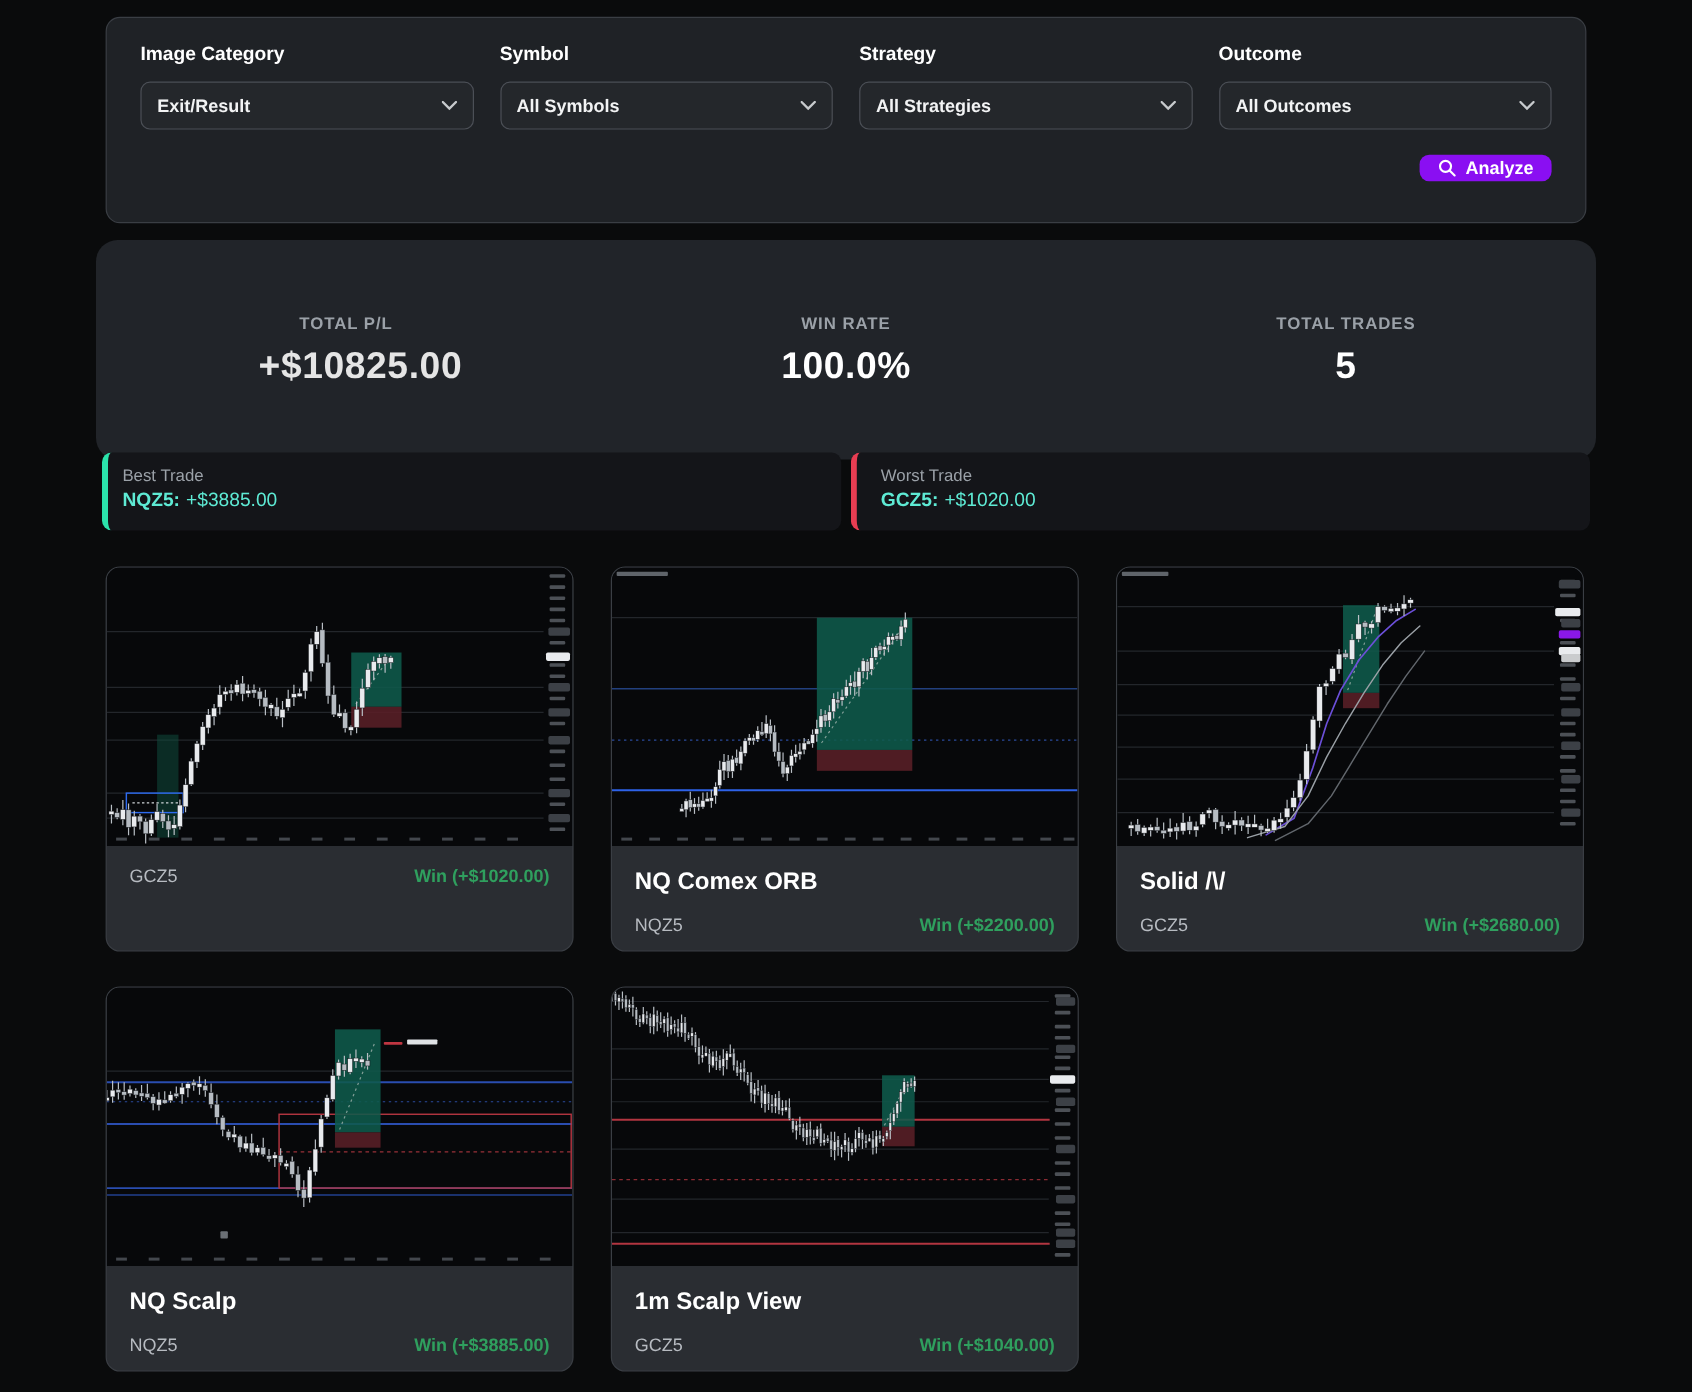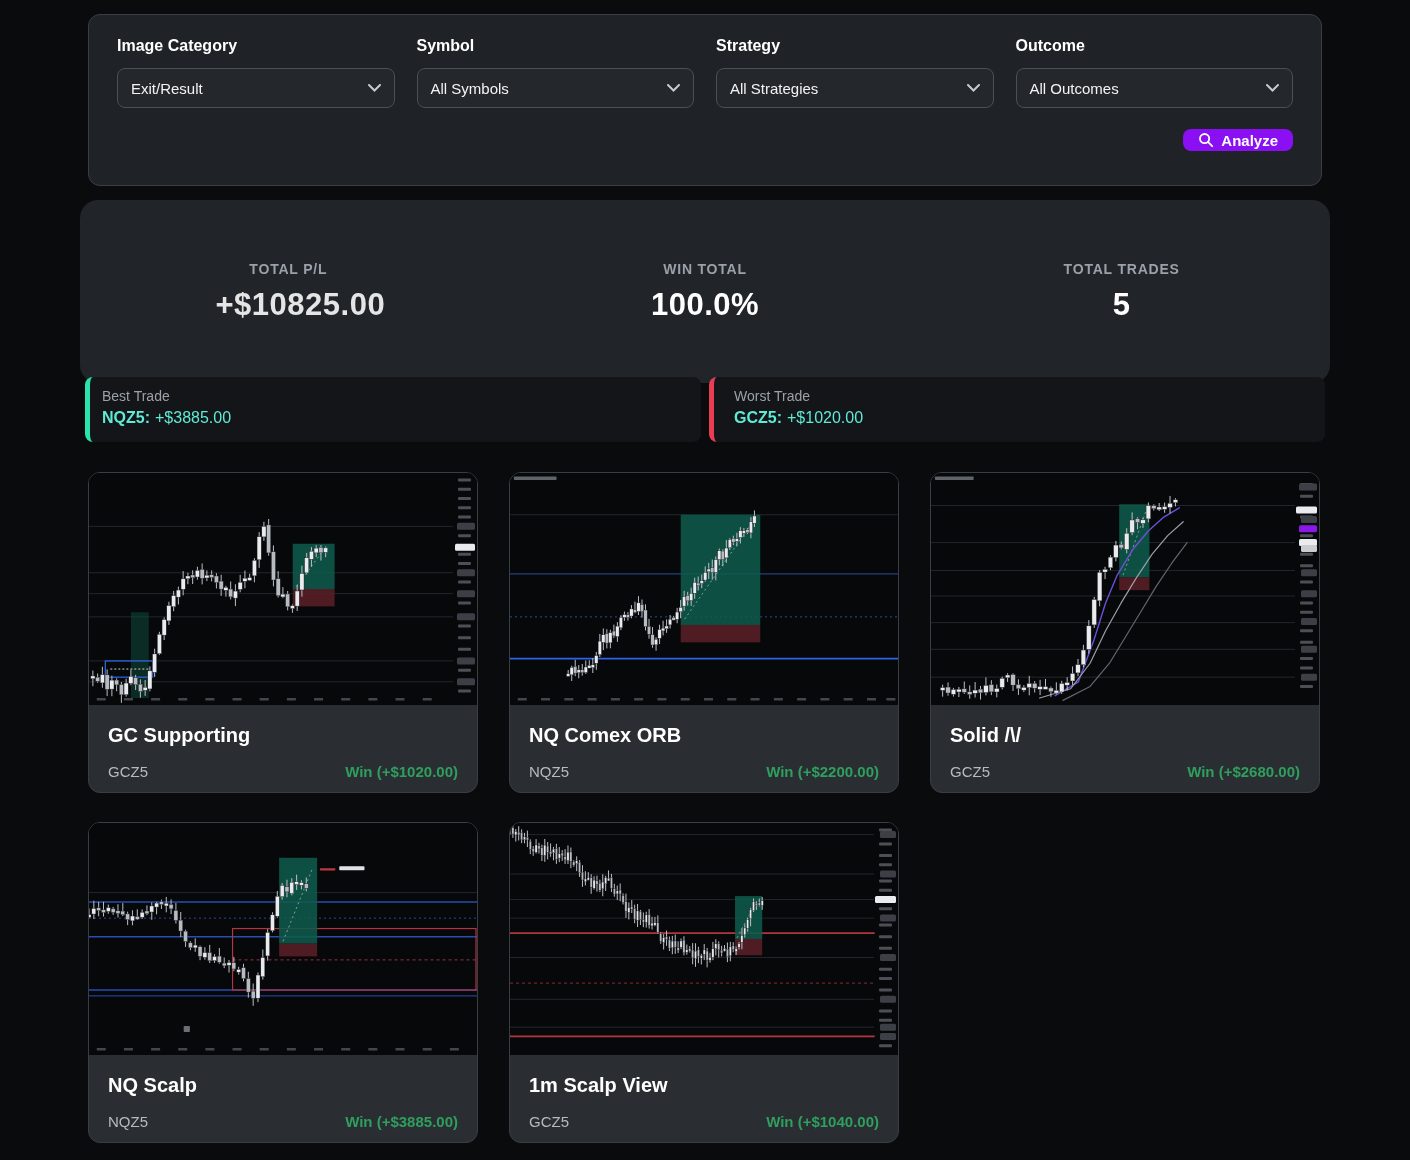--- a/index.html
+++ b/index.html
@@ -15,21 +15,21 @@
   .filter-panel {
     position:absolute; left:88px; top:14px; width:1234px; height:172px;
     background:#1f2226; border:1px solid #3a3e44; border-radius:12px;
     padding:22px 28px 18px;
   }
   .filters-grid { display:grid; grid-template-columns:repeat(4,1fr); column-gap:22px; }
   .filter-label { font-size:16px; font-weight:bold; margin-bottom:13px; }
   .dropdown {
     height:40px; background:#24272b; border:1px solid #4b4f56; border-radius:8px;
     display:flex; align-items:center; justify-content:space-between;
-    padding:0 13px; font-size:15px; font-weight:400; cursor:pointer; color:#f2f3f4;
+    padding:0 13px; font-size:15px; font-weight:700; cursor:pointer; color:#f2f3f4;
   }
   .chev { width:13px; height:8px; flex:0 0 auto; margin-left:8px; }
   .analyze-row { display:flex; justify-content:flex-end; margin-top:21px; }
   .analyze-btn {
     border:none; border-radius:8px; height:22px; padding:0 15px;
     display:flex; align-items:center; gap:7px;
     color:#fff; font-size:15px; font-weight:bold; cursor:pointer;
     font-family:"Liberation Sans", sans-serif;
   }
 
@@ -128,21 +128,21 @@
       </button>
     </div>
   </section>
 
   <section class="stats-bar">
     <div class="stat">
       <div class="stat-label">TOTAL P/L</div>
       <div class="stat-value" style="color: #e5e5e5; padding-left: 24px;">+$10825.00</div>
     </div>
     <div class="stat">
-      <div class="stat-label">WIN TOTAL</div>
+      <div class="stat-label">WIN RATE</div>
       <div class="stat-value">100.0%</div>
     </div>
     <div class="stat">
       <div class="stat-label">TOTAL TRADES</div>
       <div class="stat-value">5</div>
     </div>
   </section>
 
   <section class="extreme best" style="border-left-color: rgb(43, 227, 171); padding-left: 12px;">
     <div class="extreme-label">Best Trade</div>
@@ -304,21 +304,20 @@
           <rect x="170.72" y="225" width="9" height="2.5" fill="#43474d"></rect>
           <rect x="197.88" y="225" width="9" height="2.5" fill="#43474d"></rect>
           <rect x="225.04" y="225" width="9" height="2.5" fill="#43474d"></rect>
           <rect x="252.20000000000002" y="225" width="9" height="2.5" fill="#43474d"></rect>
           <rect x="279.36" y="225" width="9" height="2.5" fill="#43474d"></rect>
           <rect x="306.52000000000004" y="225" width="9" height="2.5" fill="#43474d"></rect>
           <rect x="333.68" y="225" width="9" height="2.5" fill="#43474d"></rect>
         </svg>
       </div>
     <div class="card-footer">
-      <div class="card-title">GC Supporting</div>
       <div class="card-meta">
         <span class="sym">GCZ5</span>
         <span class="win" style="color: rgb(47, 159, 94);">Win (+$1020.00)</span>
       </div>
     </div>
   </article>
 
   <article class="card c1">
     <div class="chart">
         <svg viewBox="0 0 388 232">

